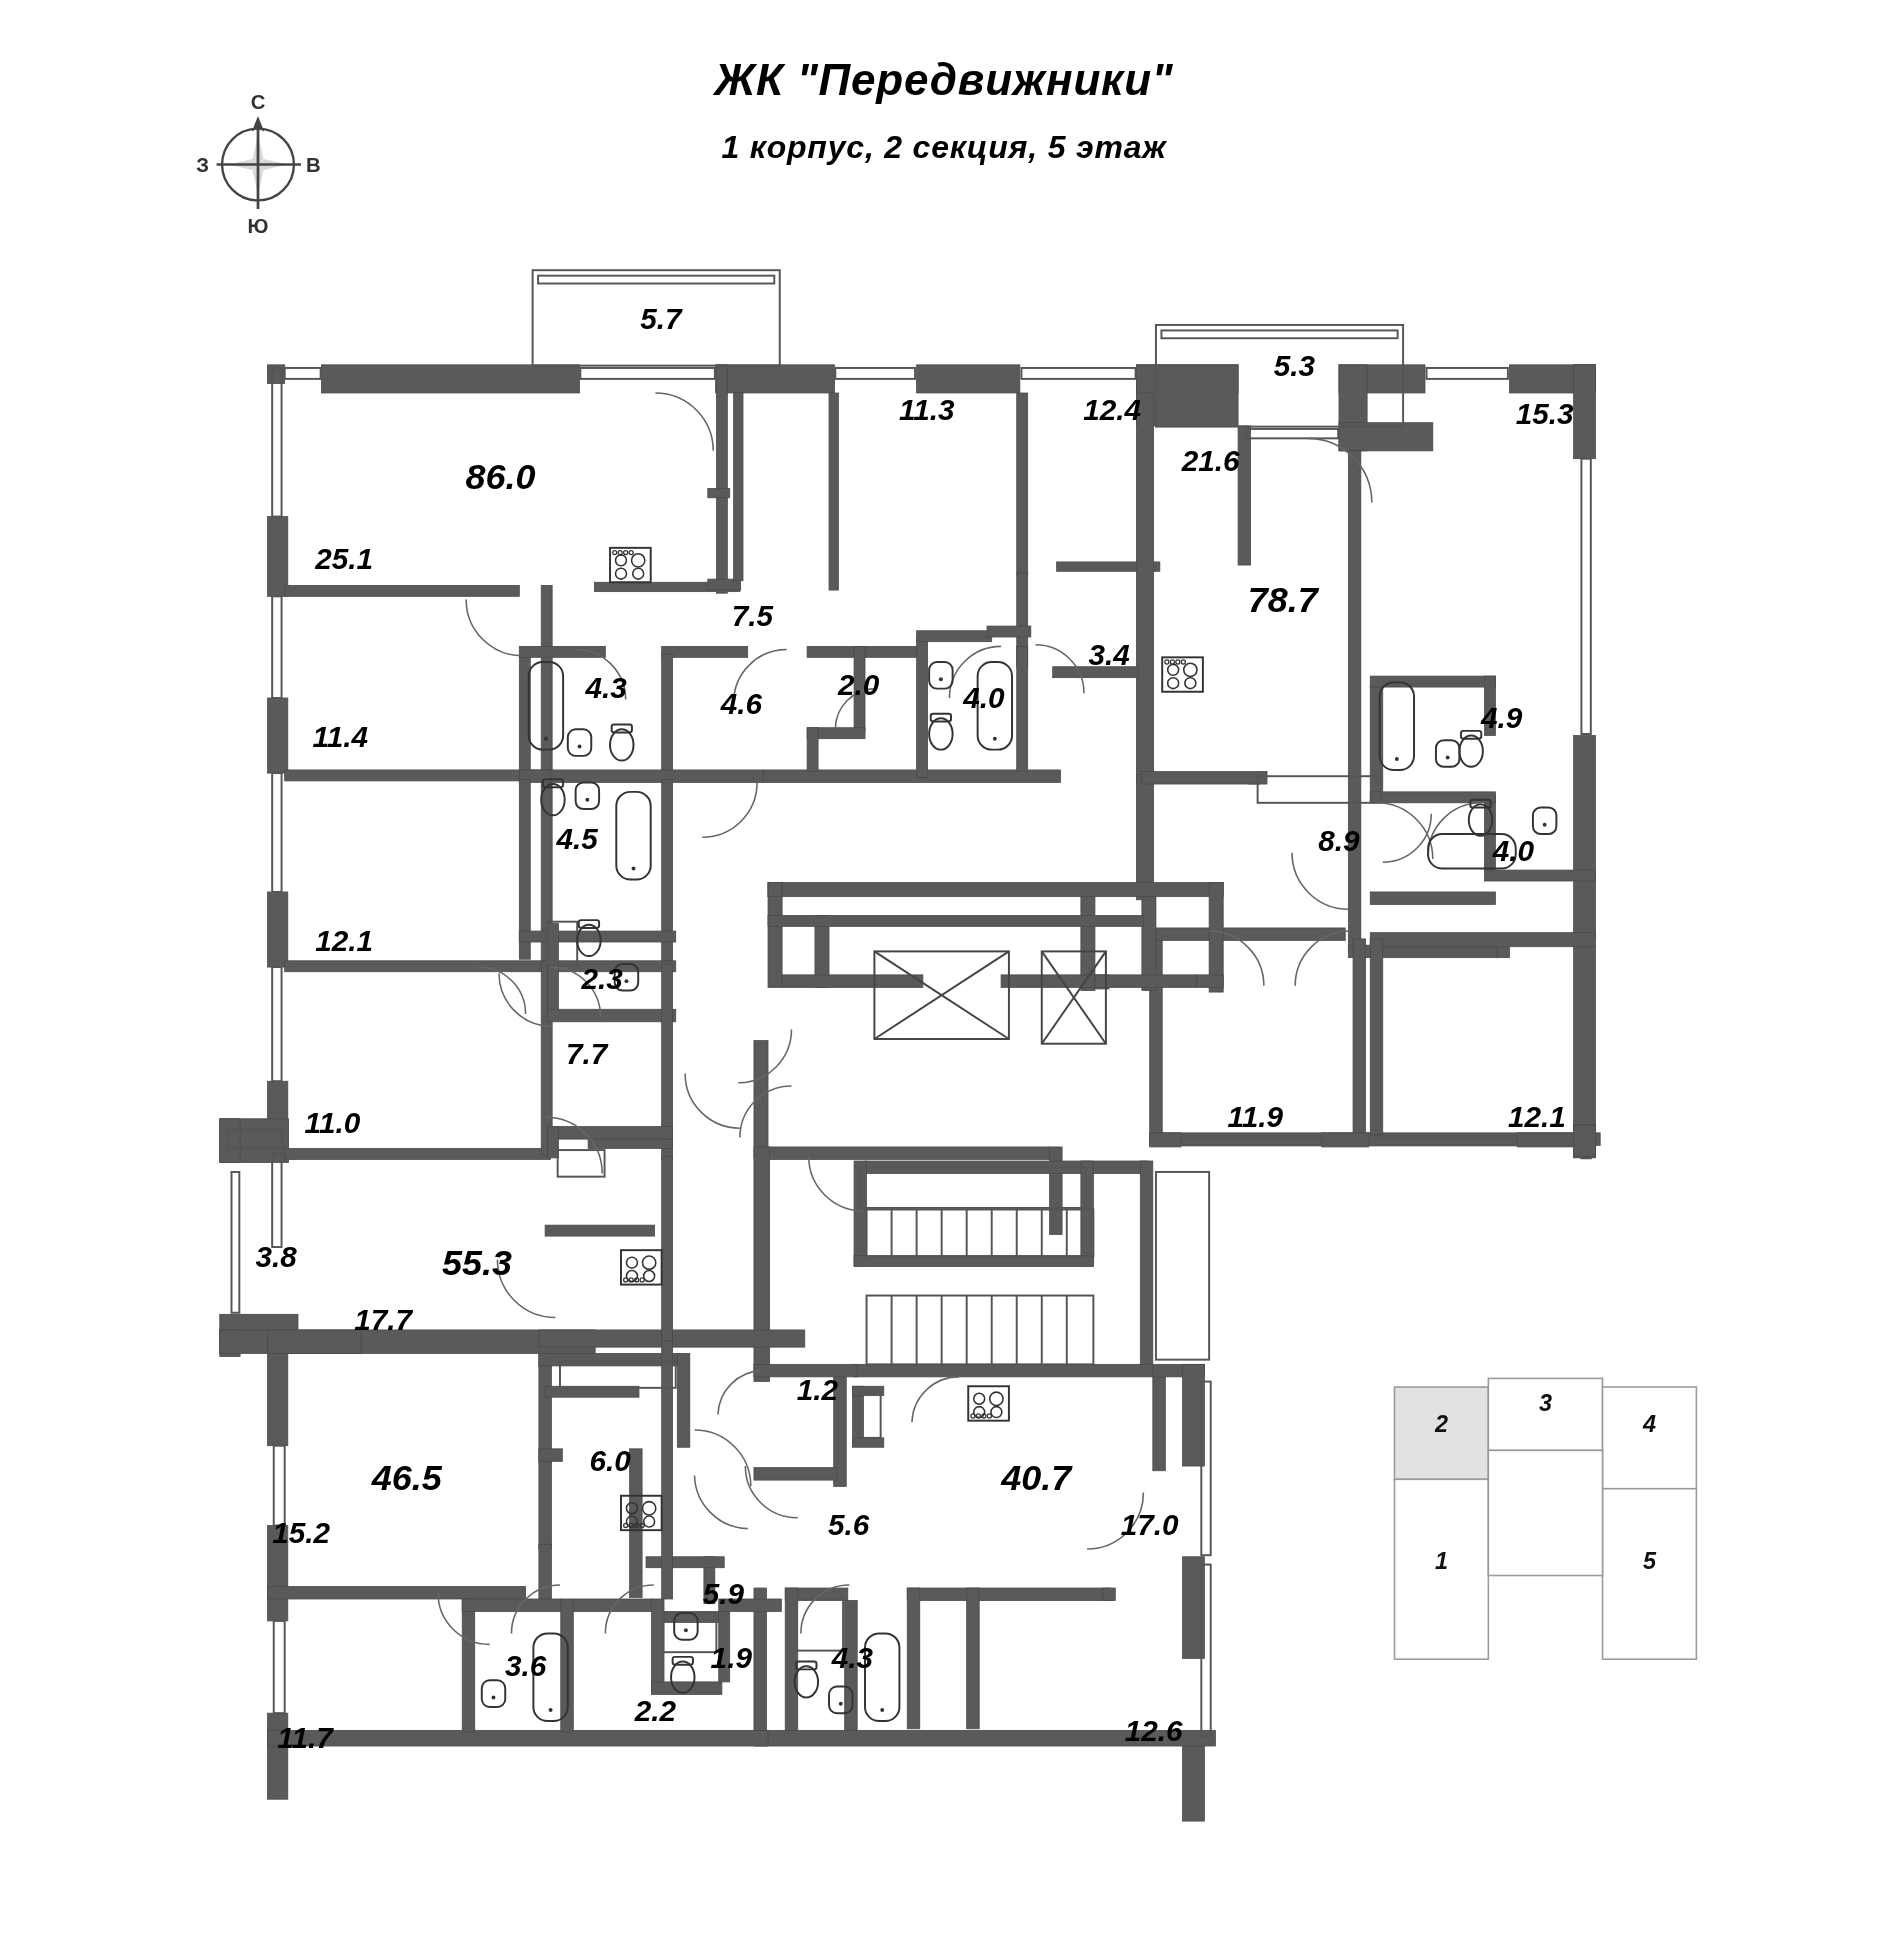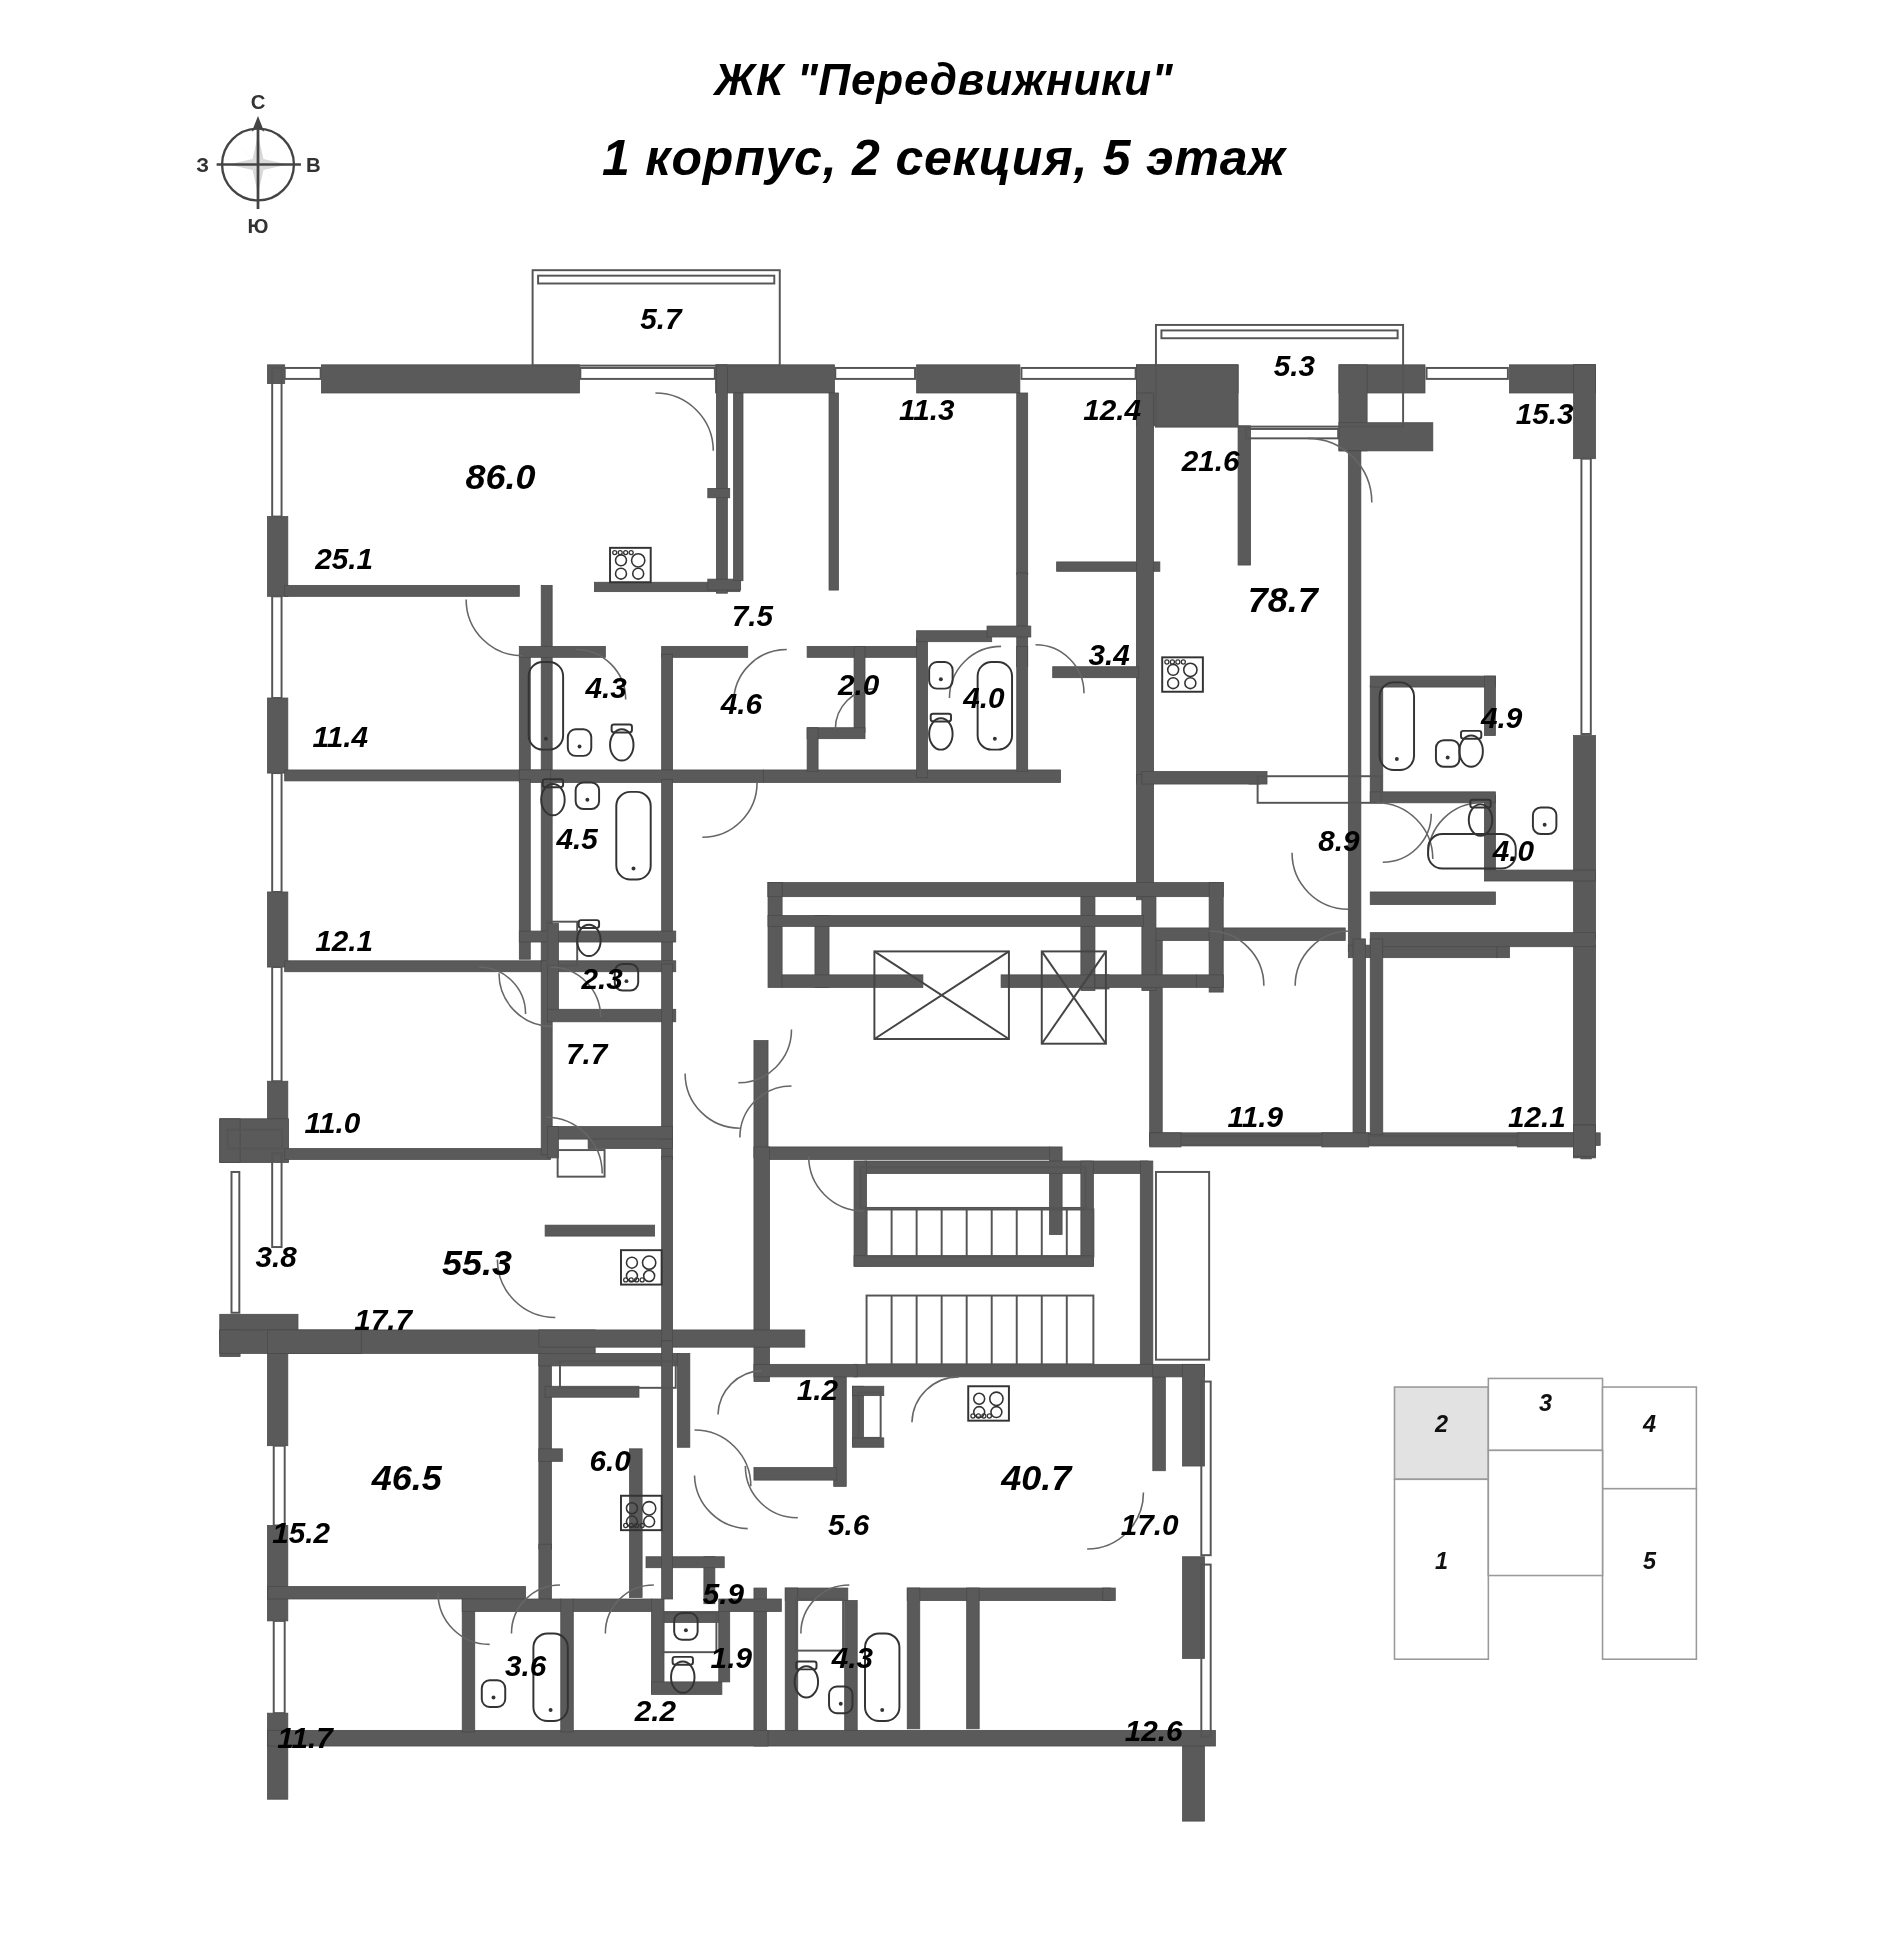--- a/index.html
+++ b/index.html
@@ -1,20 +1,20 @@
 <!DOCTYPE html>
 <html style="font-size:12.5px"><head>
 <meta charset="utf-8">
 <style>
   html,body{margin:0;padding:0;background:#ffffff;}
   body{width:1888px;height:1956px;font-family:"Liberation Sans",sans-serif;color:#000;overflow:hidden;}
   #root{position:relative;width:1888px;height:1956px;}
   .title-block{position:absolute;left:0;top:55px;width:1888px;text-align:center;pointer-events:none;}
   .title-main{font-size:44px;font-style:italic;font-weight:bold;letter-spacing:0.8px;margin:0 0 23.5px 0;}
-  .title-sub{font-size:50px;font-style:italic;font-weight:bold;letter-spacing:0.8px;margin:0;}
+  .title-sub{font-size:32px;font-style:italic;font-weight:bold;letter-spacing:0.8px;margin:0;}
   .compass{position:absolute;left:176px;top:90px;width:164px;height:149px;}
   .compass text{font-family:"Liberation Sans",sans-serif;font-weight:bold;fill:#333;}
   svg.plan{position:absolute;left:0;top:0;width:1888px;height:1956px;}
   .area-lbl{font-family:"Liberation Sans",sans-serif;font-style:italic;font-weight:bold;fill:#000;}
   .a-big{font-size:46px;}
   .a-mid{font-size:38px;}
   .key-lbl{font-family:"Liberation Sans",sans-serif;font-style:italic;font-weight:bold;font-size:30px;fill:#111;}
 </style>
 </head>
 <body>

